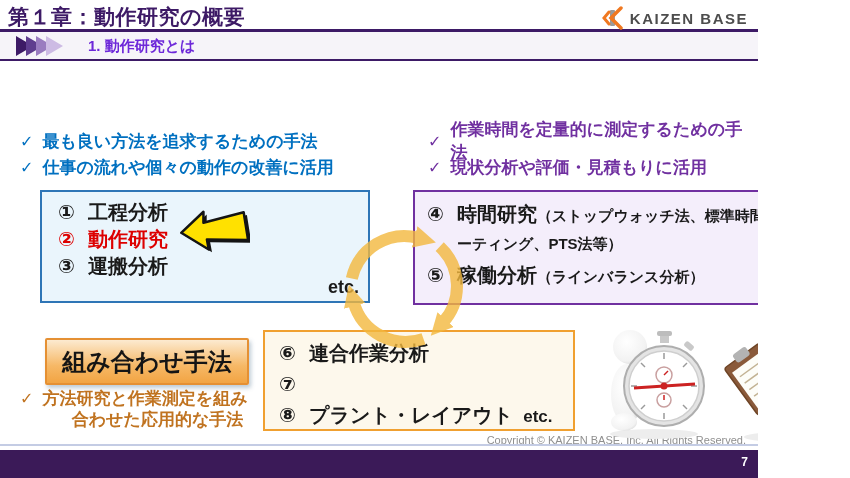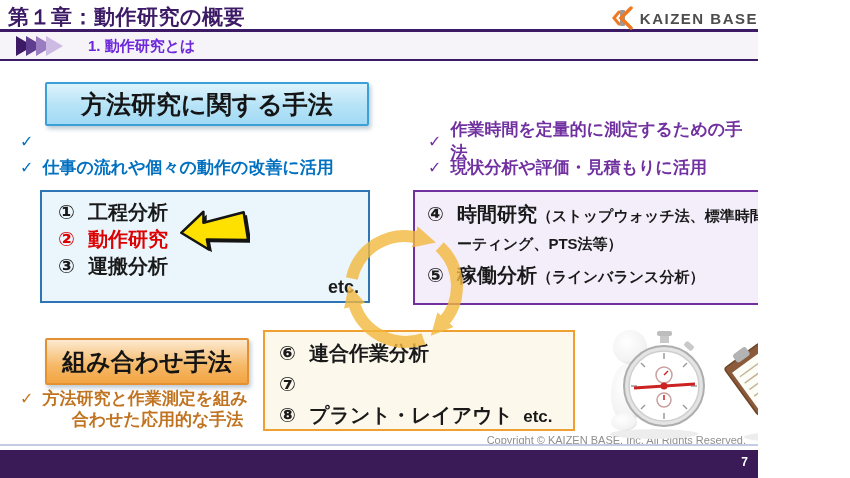--- a/index.html
+++ b/index.html
@@ -6,21 +6,21 @@
   .slide{position:relative;width:758px;height:478px;background:#fff;overflow:hidden;
          font-family:"Liberation Sans","DejaVu Sans",sans-serif;}
   .abs{position:absolute;}
 
   
   .page-title{left:8px;top:3px;font-size:21px;font-weight:bold;color:#3d1a66;letter-spacing:.5px;}
   .title-rule{left:0;top:29px;width:850px;height:3px;background:#3d1a66;}
   .subheader{left:0;top:32px;width:850px;height:27px;background:#f6f4f9;border-bottom:2px solid #3d1a66;}
   .section-label{left:88px;top:32px;height:27px;line-height:27px;font-size:15px;font-weight:bold;color:#6d28d9;}
   .tri-arrows{left:16px;top:36px;}
-  .logo{top:6px;right:0;display:flex;align-items:center;gap:5px;}
+  .logo{top:6px;right:10px;display:flex;align-items:center;gap:5px;}
   .logo-text{font-size:15px;font-weight:bold;color:#4d4d4d;letter-spacing:1.5px;}
 
   
   .hbox{display:flex;align-items:center;justify-content:center;font-weight:bold;color:#151515;
         box-shadow:2px 3px 4px rgba(110,140,165,.45);border-radius:2px;}
   .hbox-blue{left:45px;top:82px;width:320px;height:40px;font-size:25px;
         border:2px solid #3ba0d8;background:linear-gradient(180deg,#ddf3fc 0%,#b5e3f7 55%,#a2daf4 100%);}
   .hbox-purple{left:413px;top:82px;width:422px;height:40px;font-size:25px;
         border:2px solid #7030a0;background:linear-gradient(180deg,#efe1f8 0%,#d4b3ec 60%,#c79fe8 100%);}
   .hbox-orange{left:45px;top:338px;width:200px;height:43px;font-size:24px;
@@ -84,26 +84,24 @@
     <span>
       <svg width="24" height="24" viewBox="0 0 24 24">
         <rect x="9" y="4" width="5" height="16" rx="1" fill="#9a9a9a"></rect>
         <polyline points="20,2 10,12 20,22" fill="none" stroke="#f07820" stroke-width="3.5" stroke-linecap="round" stroke-linejoin="miter"></polyline>
         <polyline points="8,6 3,12 8,18" fill="none" stroke="#f07820" stroke-width="3" stroke-linecap="round"></polyline>
       </svg>
     </span>
     <span class="logo-text">KAIZEN BASE</span>
   </div>
 
-  <div class="abs hbox hbox-blue">
-    <span>方法研究に関する手法</span>
-  </div>
   <div class="abs bullets blue-b">
     <div class="brow">
       <span class="chk">✓</span>
+      <span>最も良い方法を追求するための手法</span>
     </div>
     <div class="brow">
       <span class="chk">✓</span>
       <span>仕事の流れや個々の動作の改善に活用</span>
     </div>
   </div>
   <div class="abs listbox lb-blue">
     <div class="li">
       <span class="num">①</span>
       <span>工程分析</span>

